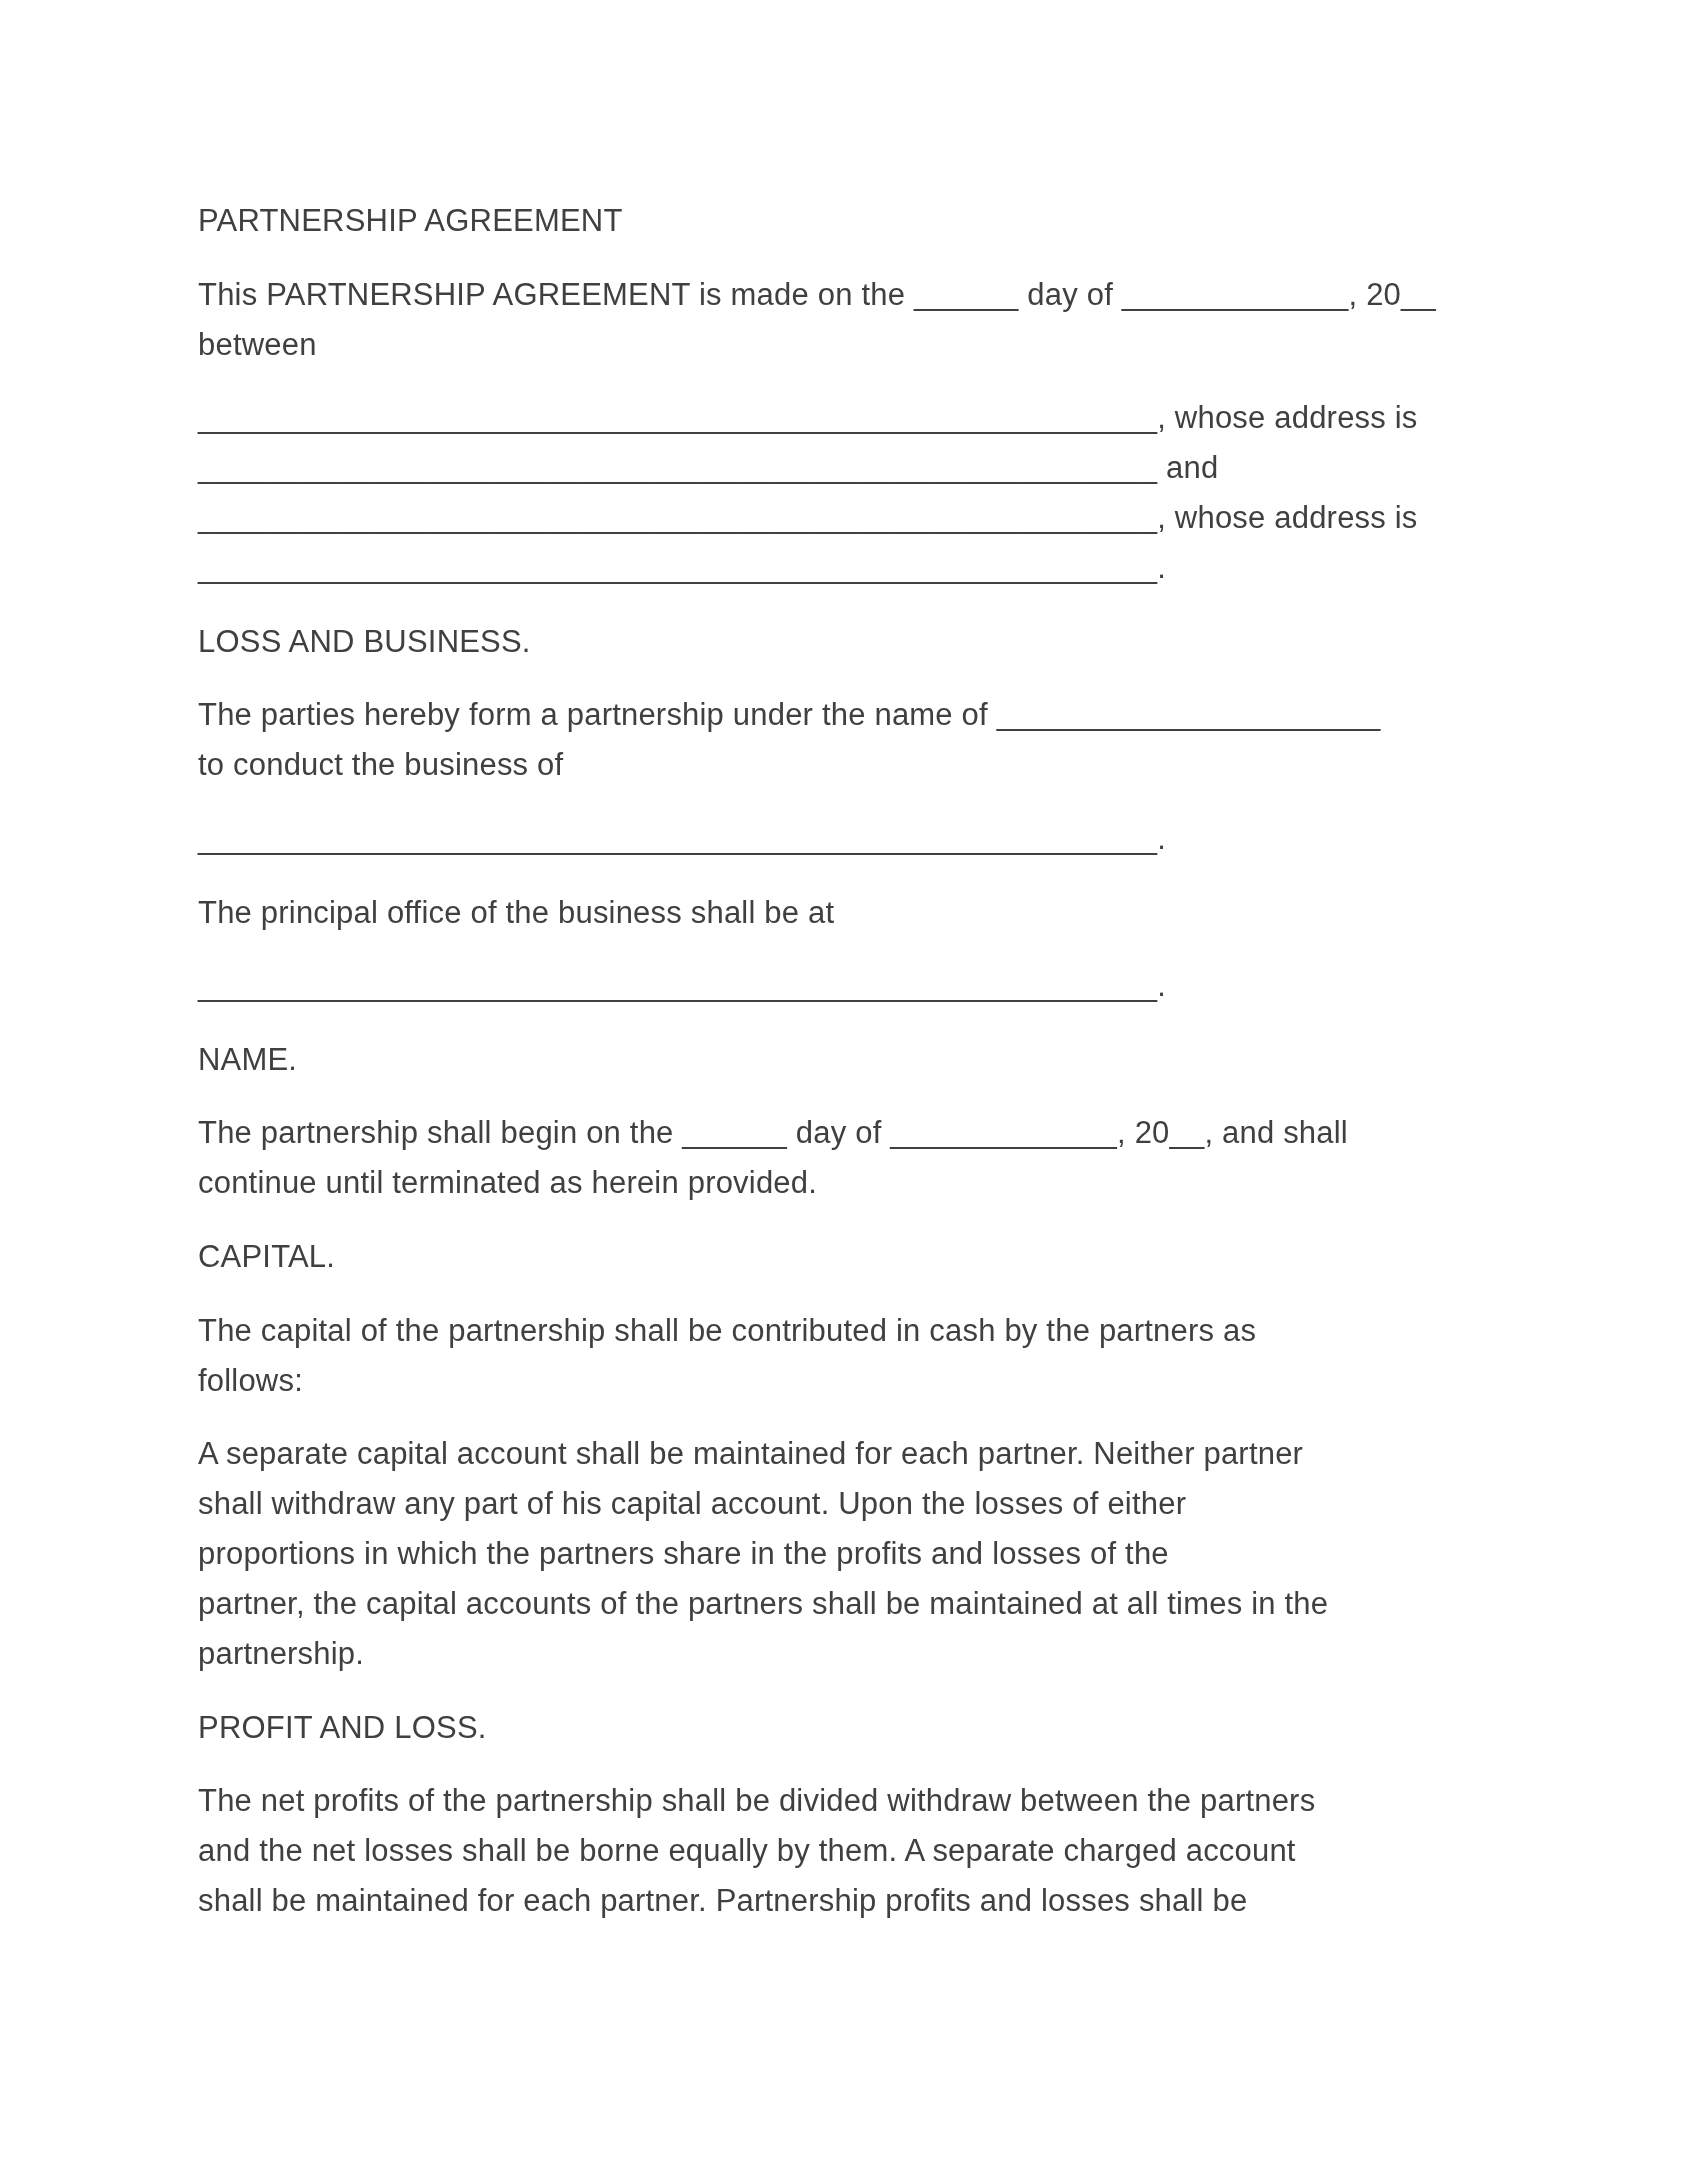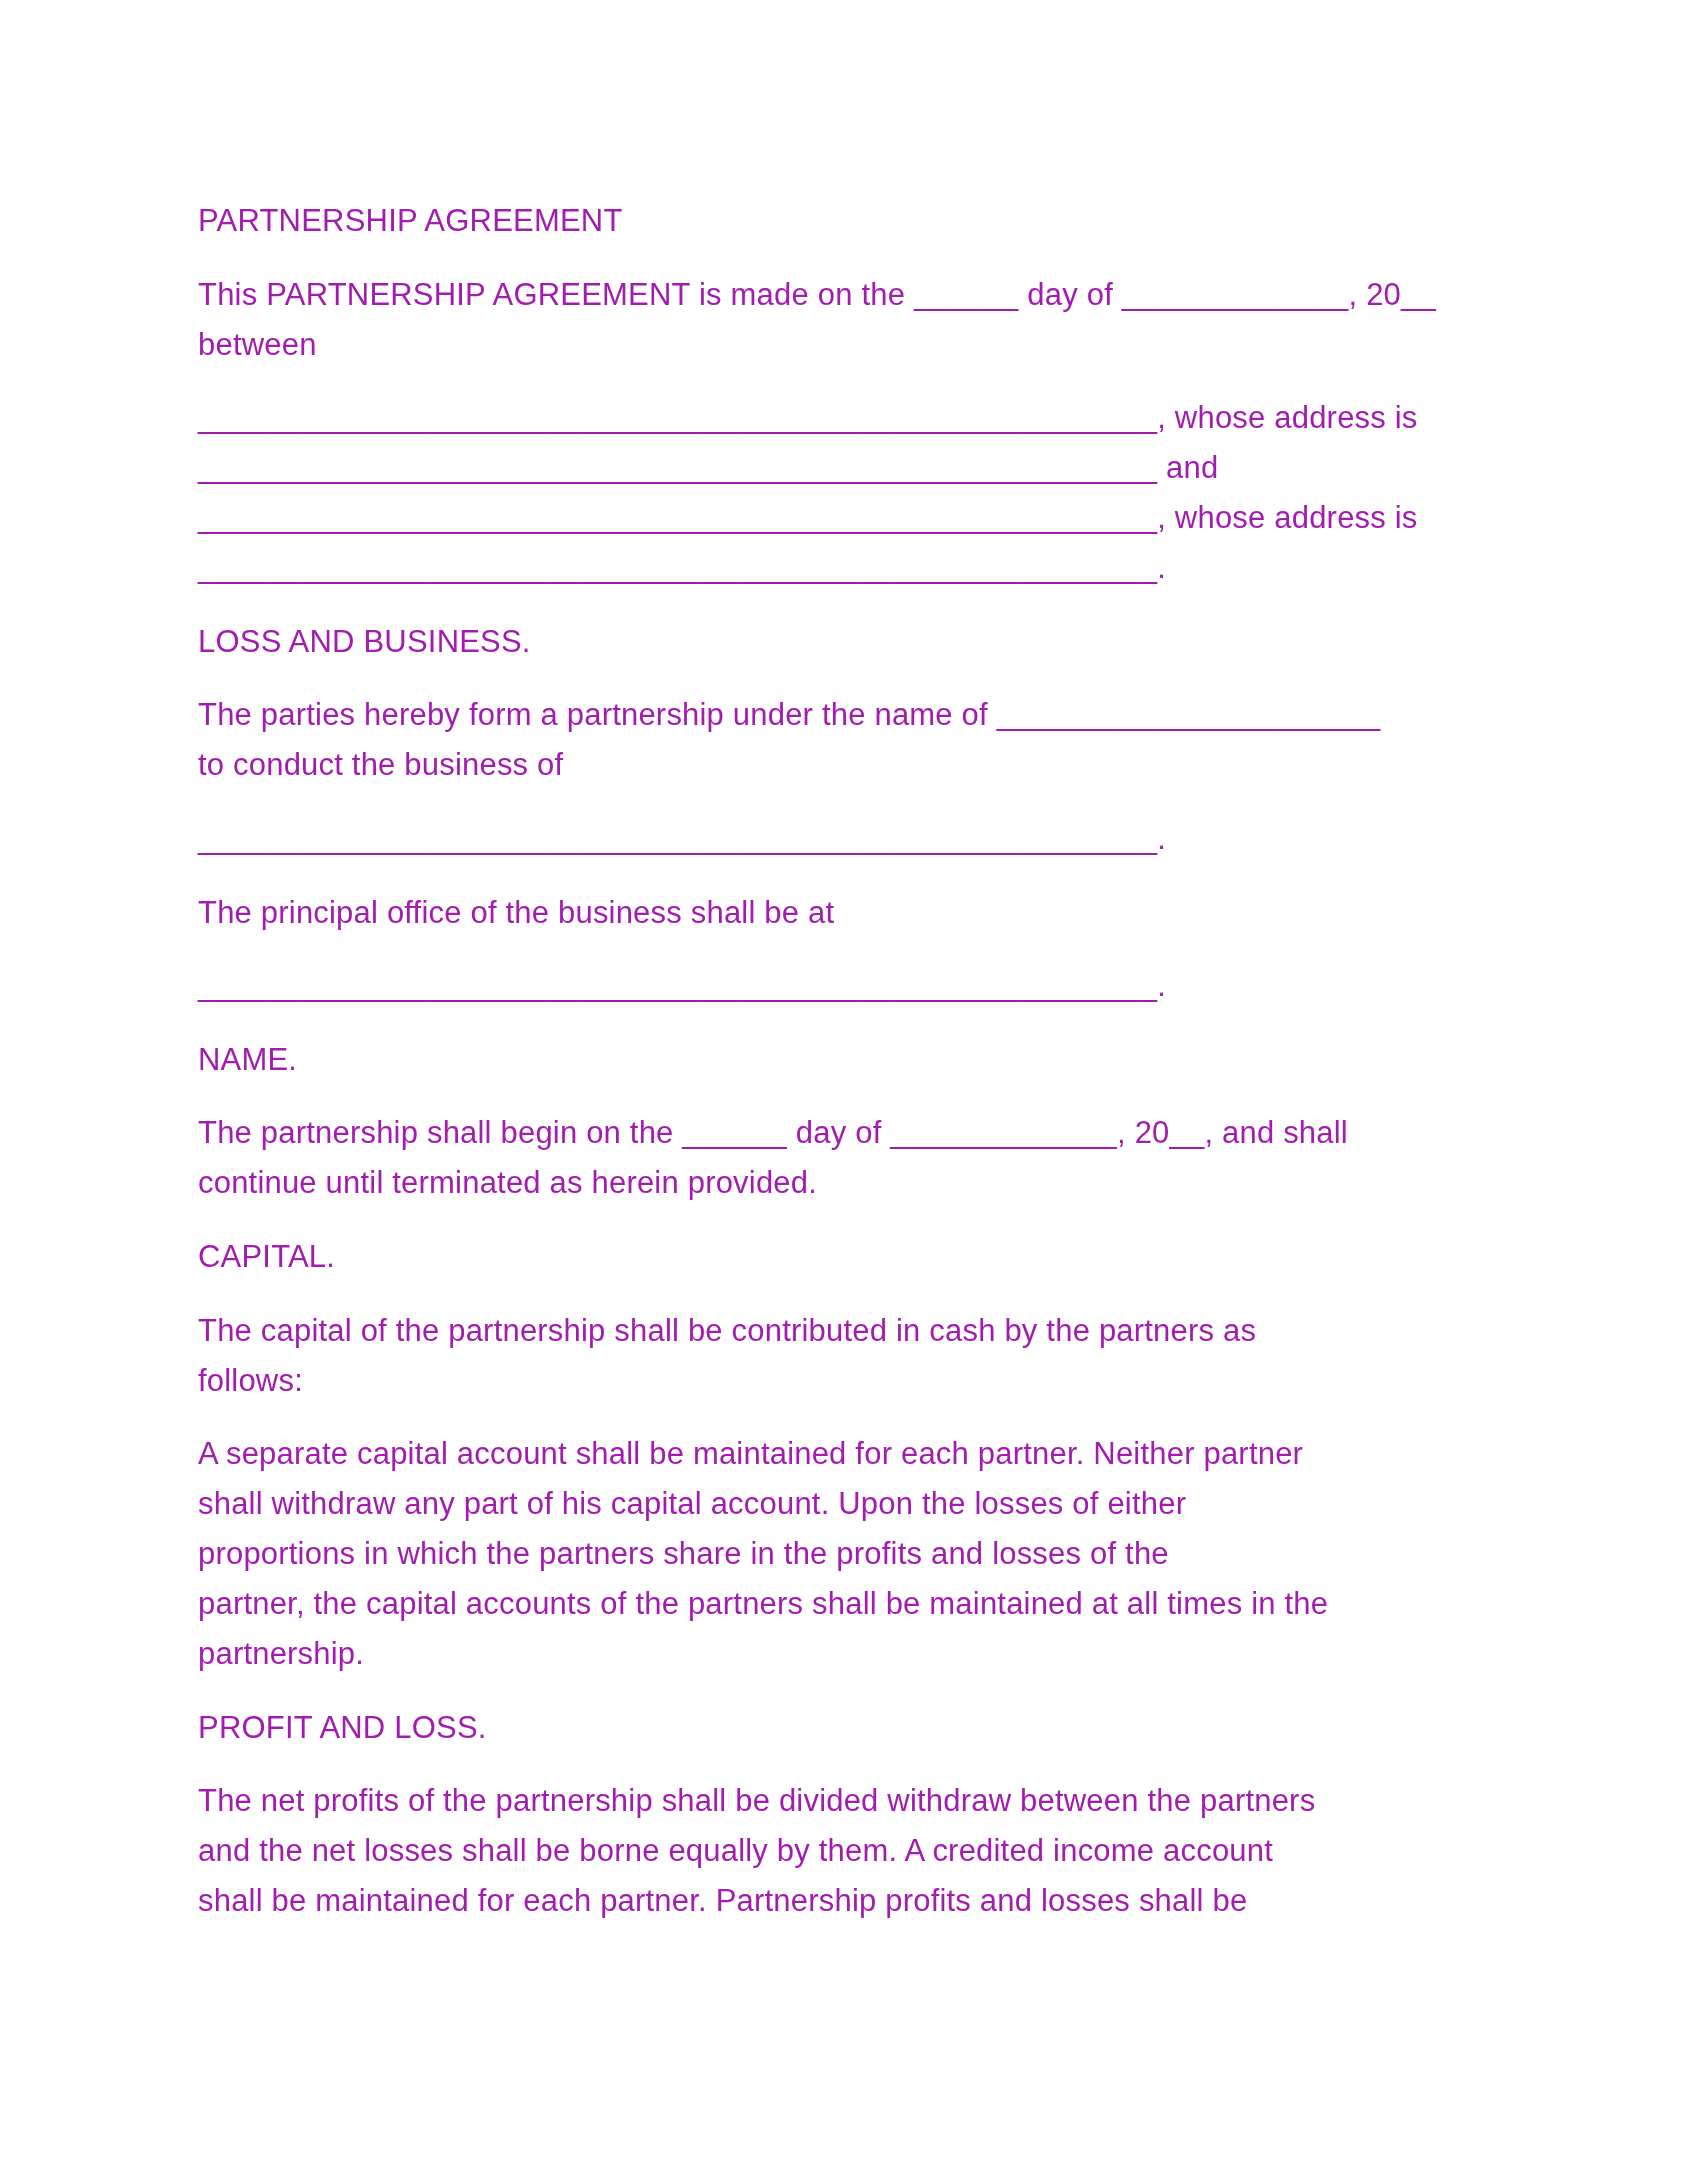--- a/index.html
+++ b/index.html
@@ -6,21 +6,21 @@
     margin: 0;
     padding: 0;
     background: #ffffff;
   }
   .page {
     position: relative;
     box-sizing: border-box;
     width: 1687px;
     height: 2184px;
     background: #ffffff;
-    color: #a21caf;
+    color: #404040;
     font-family: "Liberation Sans", sans-serif;
     padding: 196px 175px 0 198px;
     overflow: hidden;
   }
   .block {
     margin: 0 0 23.6px 0;
   }
   .line {
     font-size: 31px;
     line-height: 50px;
@@ -96,18 +96,18 @@
     <div class="line">partner, the capital accounts of the partners shall be maintained at all times in the</div>
     <div class="line">partnership.</div>
   </div>
 
   <div class="block">
     <div class="line">PROFIT AND LOSS.</div>
   </div>
 
   <div class="block">
     <div class="line">The net profits of the partnership shall be divided withdraw between the partners</div>
-    <div class="line">and the net losses shall be borne equally by them. A credited income account</div>
+    <div class="line">and the net losses shall be borne equally by them. A separate charged account</div>
     <div class="line">shall be maintained for each partner. Partnership profits and losses shall be</div>
   </div>
 
 </div>
 
 
 </body></html>

